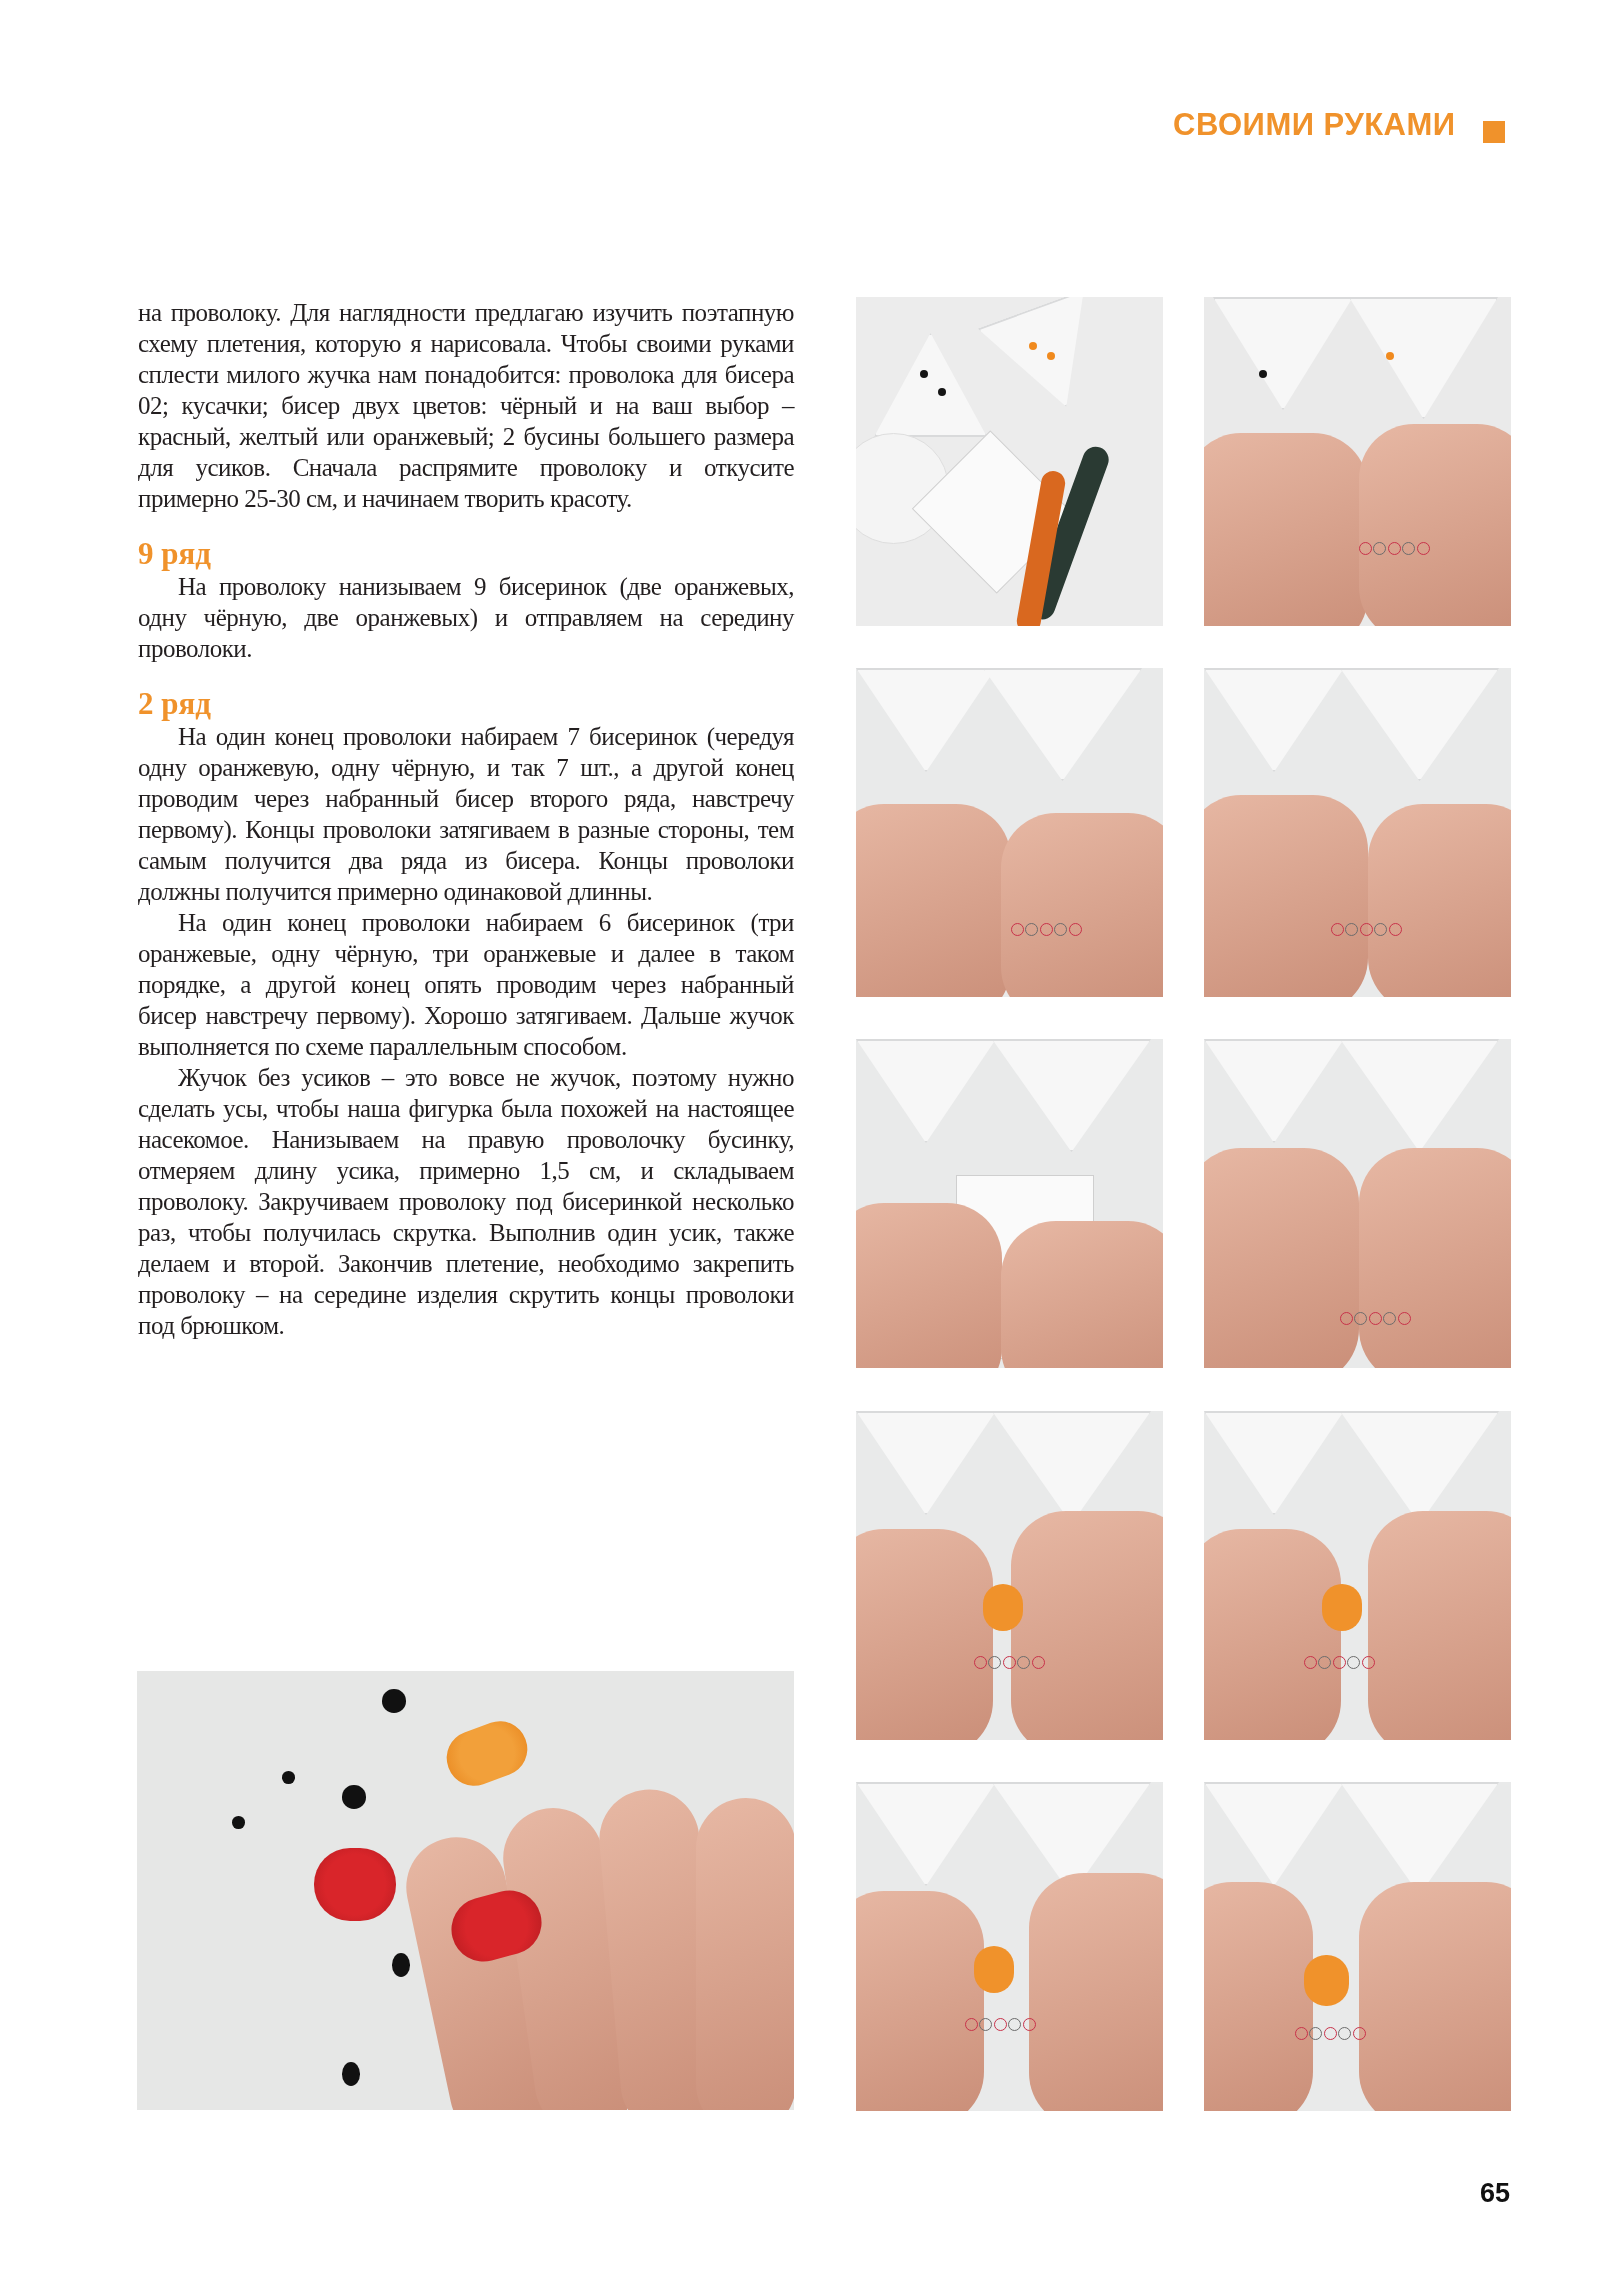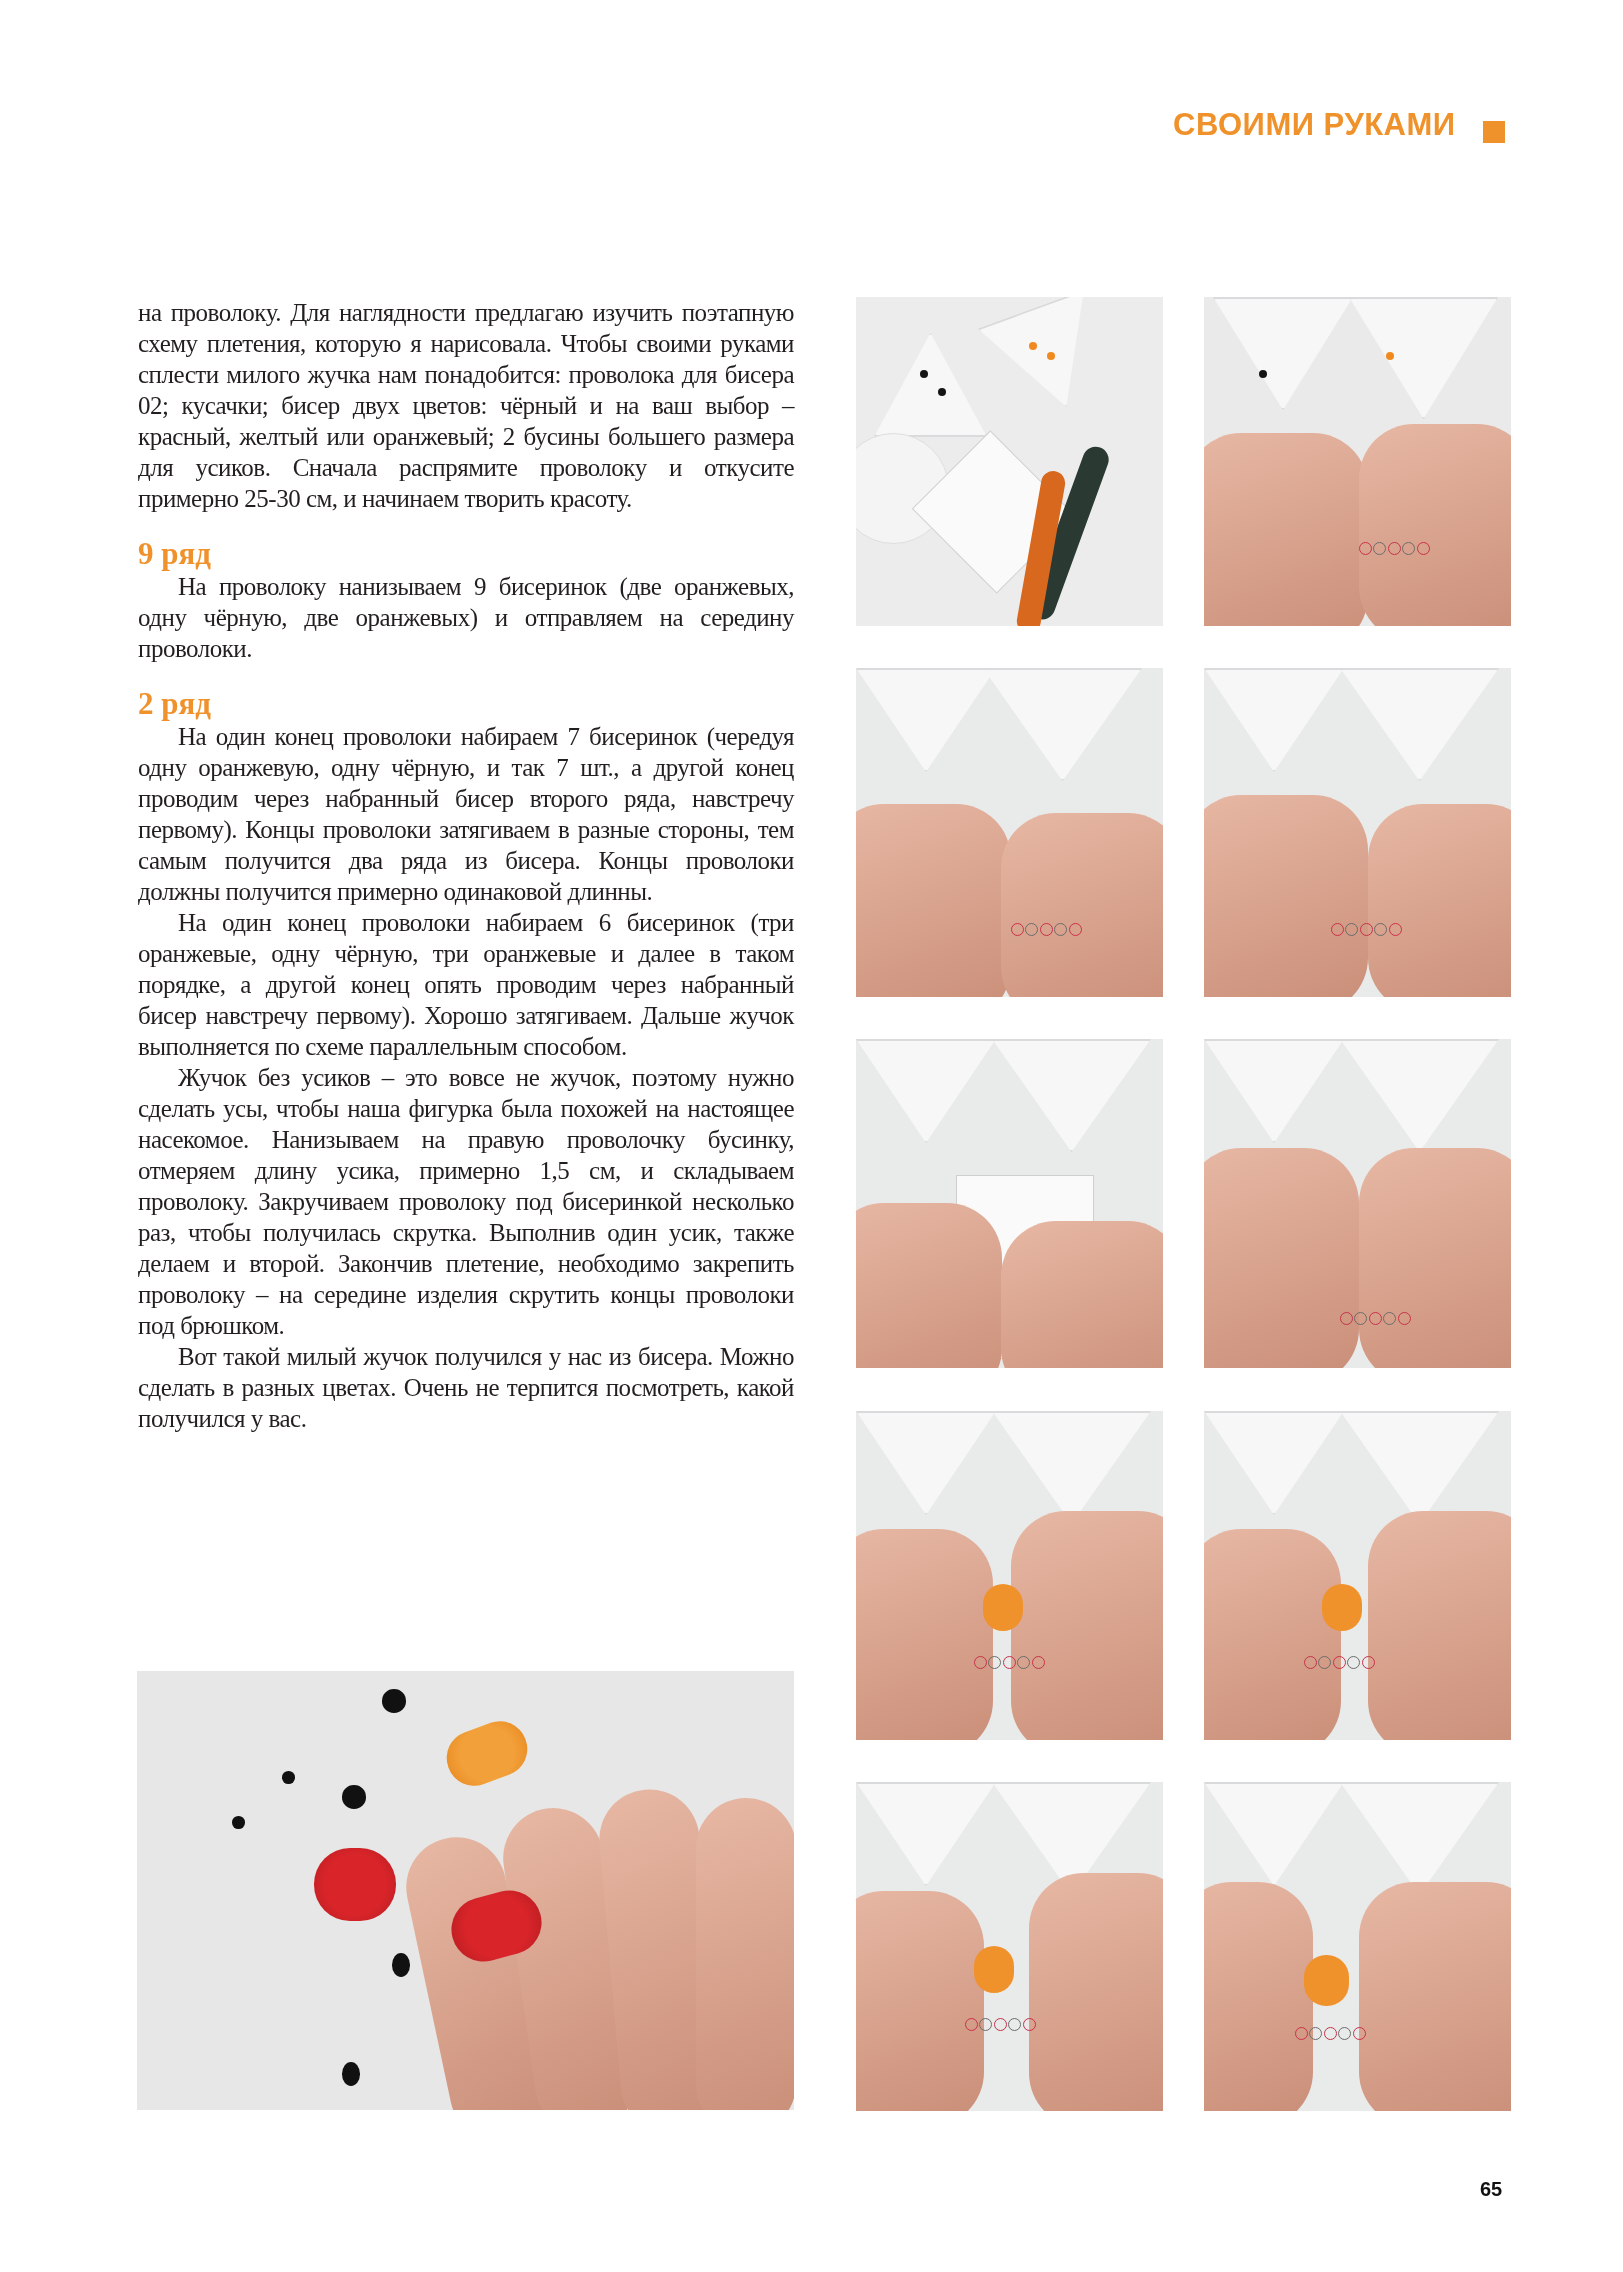--- a/index.html
+++ b/index.html
@@ -25,21 +25,21 @@
   .photo .bead.b { background:#151515; }
   .photo .hand { position:absolute; background:linear-gradient(160deg,#e7b8a4,#c98d77); border-radius:55px; }
   .photo .card { position:absolute; background:#fafafa; border:0.9px solid #cfcfcf; }
   .photo .scheme { position:absolute; display:grid; grid-template-columns:repeat(5,12.7px); gap:1.8px; }
   .photo .scheme span { width:11px; height:11px; border:1.8px solid #c8324a; border-radius:50%; }
   .photo .scheme span.g { border-color:#6c6c6c; }
   .photo .spool { position:absolute; background:#f4f4f4; border-radius:50%; border:1.8px solid #dedede; }
   .photo .pliers { position:absolute; background:#2a3a33; border-radius:18px; }
   .photo .pliers.o { background:#d9681f; }
   .page-number { position:absolute; left:1480px; top:2178px; font-family:"Liberation Sans", sans-serif;
-                 font-weight:bold; font-size:20px; color:#111; }
+                 font-weight:bold; font-size:27px; color:#111; }
   .caption-hidden { position:absolute; width:0.9px; height:0.9px; overflow:hidden; clip:rect(0 0 0 0); }
 </style>
 </head>
 <body>
 
 <div class="section-header">
   <span class="section-title">СВОИМИ РУКАМИ</span>
   <span class="section-square"></span>
 </div>
 
@@ -47,21 +47,20 @@
   <p class="para">на проволоку. Для наглядности предлагаю изучить поэтапную схему плетения, которую я нарисовала. Чтобы своими руками сплести милого жучка нам понадобится: проволока для бисера 02; кусачки; бисер двух цветов: чёрный и на ваш выбор – красный, желтый или оранжевый; 2 бусины большего размера для усиков. Сначала распрямите проволоку и откусите примерно 25-30 см, и начинаем творить красоту.</p>
 
   <h3 class="row-heading">9 ряд</h3>
   <p class="para indent">На проволоку нанизываем 9 бисеринок (две оранжевых, одну чёрную, две оранжевых) и отправляем на середину проволоки.</p>
 
   <h3 class="row-heading">2 ряд</h3>
   <p class="para indent">На один конец проволоки набираем 7 бисеринок (чередуя одну оранжевую, одну чёрную, и так 7 шт., а другой конец проводим через набранный бисер второго ряда, навстречу первому). Концы проволоки затягиваем в разные стороны, тем самым получится два ряда из бисера. Концы проволоки должны получится примерно одинаковой длинны.</p>
 
   <p class="para indent">На один конец проволоки набираем 6 бисеринок (три оранжевые, одну чёрную, три оранжевые и далее в таком порядке, а другой конец опять проводим через набранный бисер навстречу первому). Хорошо затягиваем. Дальше жучок выполняется по схеме параллельным способом.</p>
   <p class="para indent">Жучок без усиков – это вовсе не жучок, поэтому нужно сделать усы, чтобы наша фигурка была похожей на настоящее насекомое. Нанизываем на правую проволочку бусинку, отмеряем длину усика, примерно 1,5 см, и складываем проволоку. Закручиваем проволоку под бисеринкой несколько раз, чтобы получилась скрутка. Выполнив один усик, также делаем и второй. Закончив плетение, необходимо закрепить проволоку – на середине изделия скрутить концы проволоки под брюшком.</p>
-  <p class="para indent">Вот такой милый жучок получился у нас из бисера. Можно сделать в разных цветах. Очень не терпится посмотреть, какой получился у вас.</p>
 </div>
 
 <div class="photo" style="left:137px; top:1671px; width:657px; height:439px; background:#e6e7e6;">
   <span class="caption-hidden">finished beaded ladybugs (red and orange) on fingers</span>
 
   <div class="hand" style="left:291px; top:164px; width:100px; height:309px; transform:rotate(-12deg);"></div>
   <div class="hand" style="left:382px; top:136px; width:100px; height:327px; transform:rotate(-8deg);"></div>
   <div class="hand" style="left:473px; top:118px; width:100px; height:345px; transform:rotate(-5deg);"></div>
   <div class="hand" style="left:559px; top:127px; width:100px; height:336px;"></div>
 

